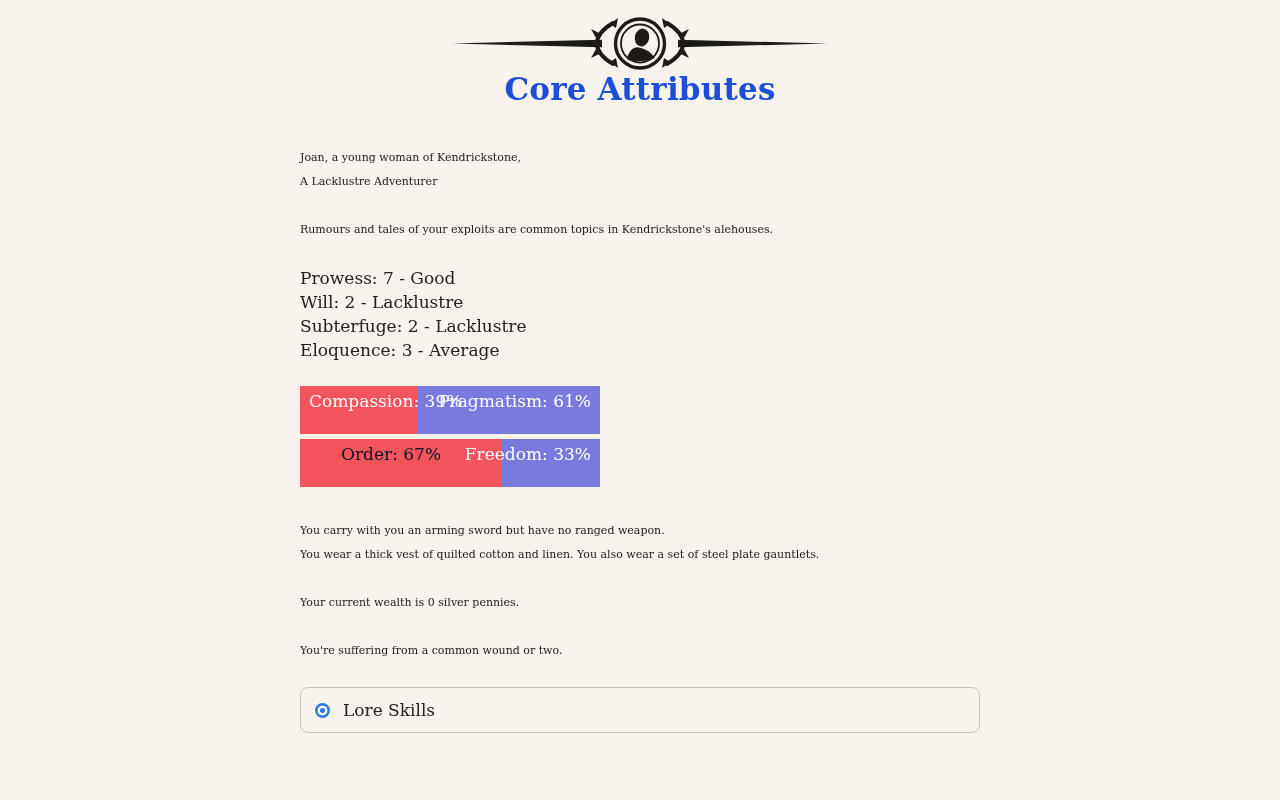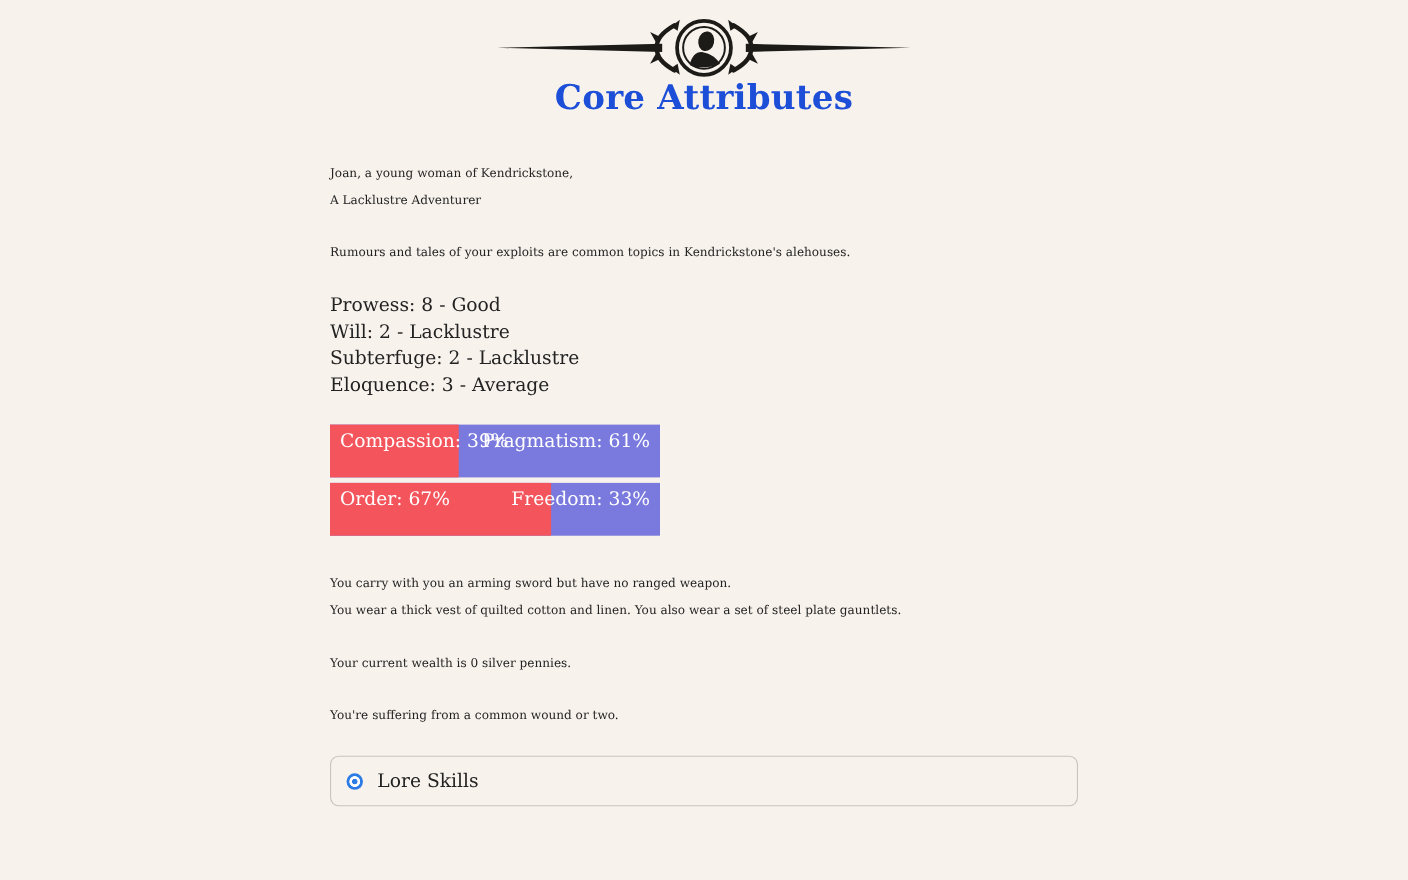--- a/index.html
+++ b/index.html
@@ -88,35 +88,35 @@
 <main class="content">
 
   <p class="para">
     <span>Joan, a young woman of Kendrickstone,</span><br>
     <span>A Lacklustre Adventurer</span>
   </p>
 
   <p class="para">Rumours and tales of your exploits are common topics in Kendrickstone's alehouses.</p>
 
   <div id="attributes">
-      <div>Prowess: 8 - Good</div>
+      <div>Prowess: 7 - Good</div>
       <div>Will: 2 - Lacklustre</div>
       <div>Subterfuge: 2 - Lacklustre</div>
       <div>Eloquence: 3 - Average</div>
     </div>
 
   <div class="bars" id="bars">
       <div class="bar" style="background: rgb(122, 122, 222);">
         <div class="bar-fill" style="width: 39%; background: rgb(244, 85, 92);"></div>
         <span class="bar-label left" style="color: rgb(255, 255, 255);">Compassion: 39%</span>
         <span class="bar-label right" style="color: rgb(255, 255, 255);">Pragmatism: 61%</span>
       </div>
       <div class="bar" style="background: rgb(122, 122, 222);">
         <div class="bar-fill" style="width: 67%; background: rgb(244, 85, 92);"></div>
-        <span class="bar-label left" style="color: #ffffff;">Order: 67%</span>
+        <span class="bar-label left" style="color: #0f172a; margin-left: 32px;">Order: 67%</span>
         <span class="bar-label right" style="color: rgb(255, 255, 255);">Freedom: 33%</span>
       </div>
     </div>
 
   <p class="para">
     <span>You carry with you an arming sword but have no ranged weapon.</span><br>
     <span>You wear a thick vest of quilted cotton and linen. You also wear a set of steel plate gauntlets.</span>
   </p>
 
   <p class="para">Your current wealth is 0 silver pennies.</p>

